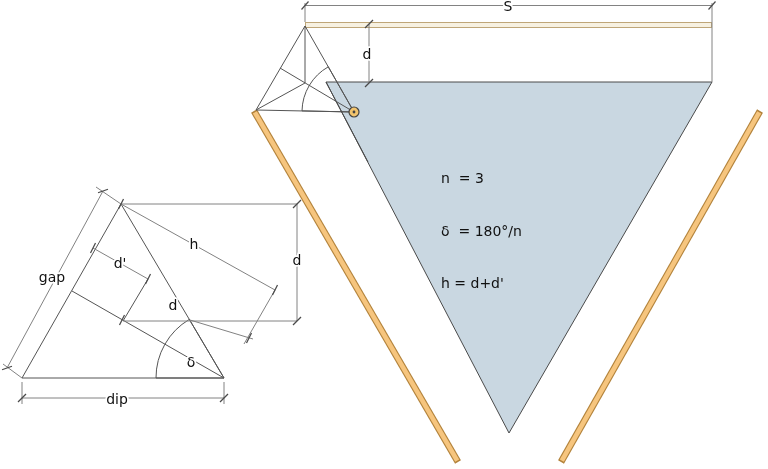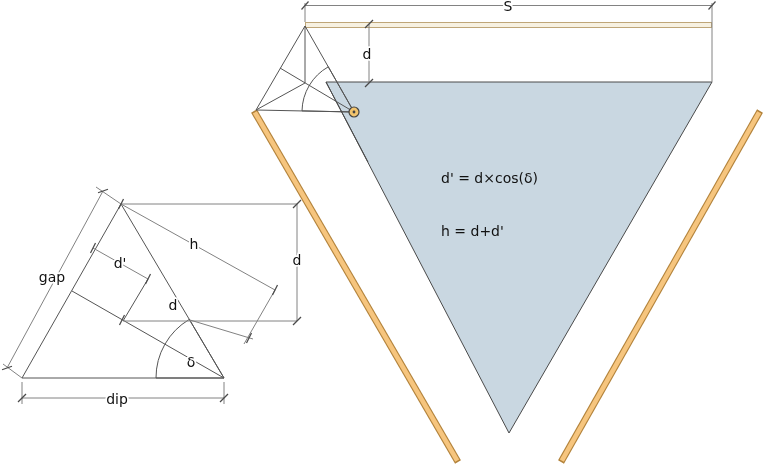--- a/index.html
+++ b/index.html
@@ -124,18 +124,19 @@
     <g>
       <line x1="22" y1="398" x2="224" y2="398" class="dim"></line>
       <line x1="18" y1="402" x2="26" y2="394" class="tick"></line>
       <line x1="220" y1="402" x2="228" y2="394" class="tick"></line>
       <text x="117" y="404" class="lbl">dip</text>
     </g>
   </g>
 </svg>
 
 <div class="formulas">
-  <div>d' = d×cos(δ)</div>
+  <div>n  = 3</div>
+  <div>δ  = 180°/n</div>
   <div>h = d+d'</div>
   
   
 </div>
 </div>
 
 </body></html>

